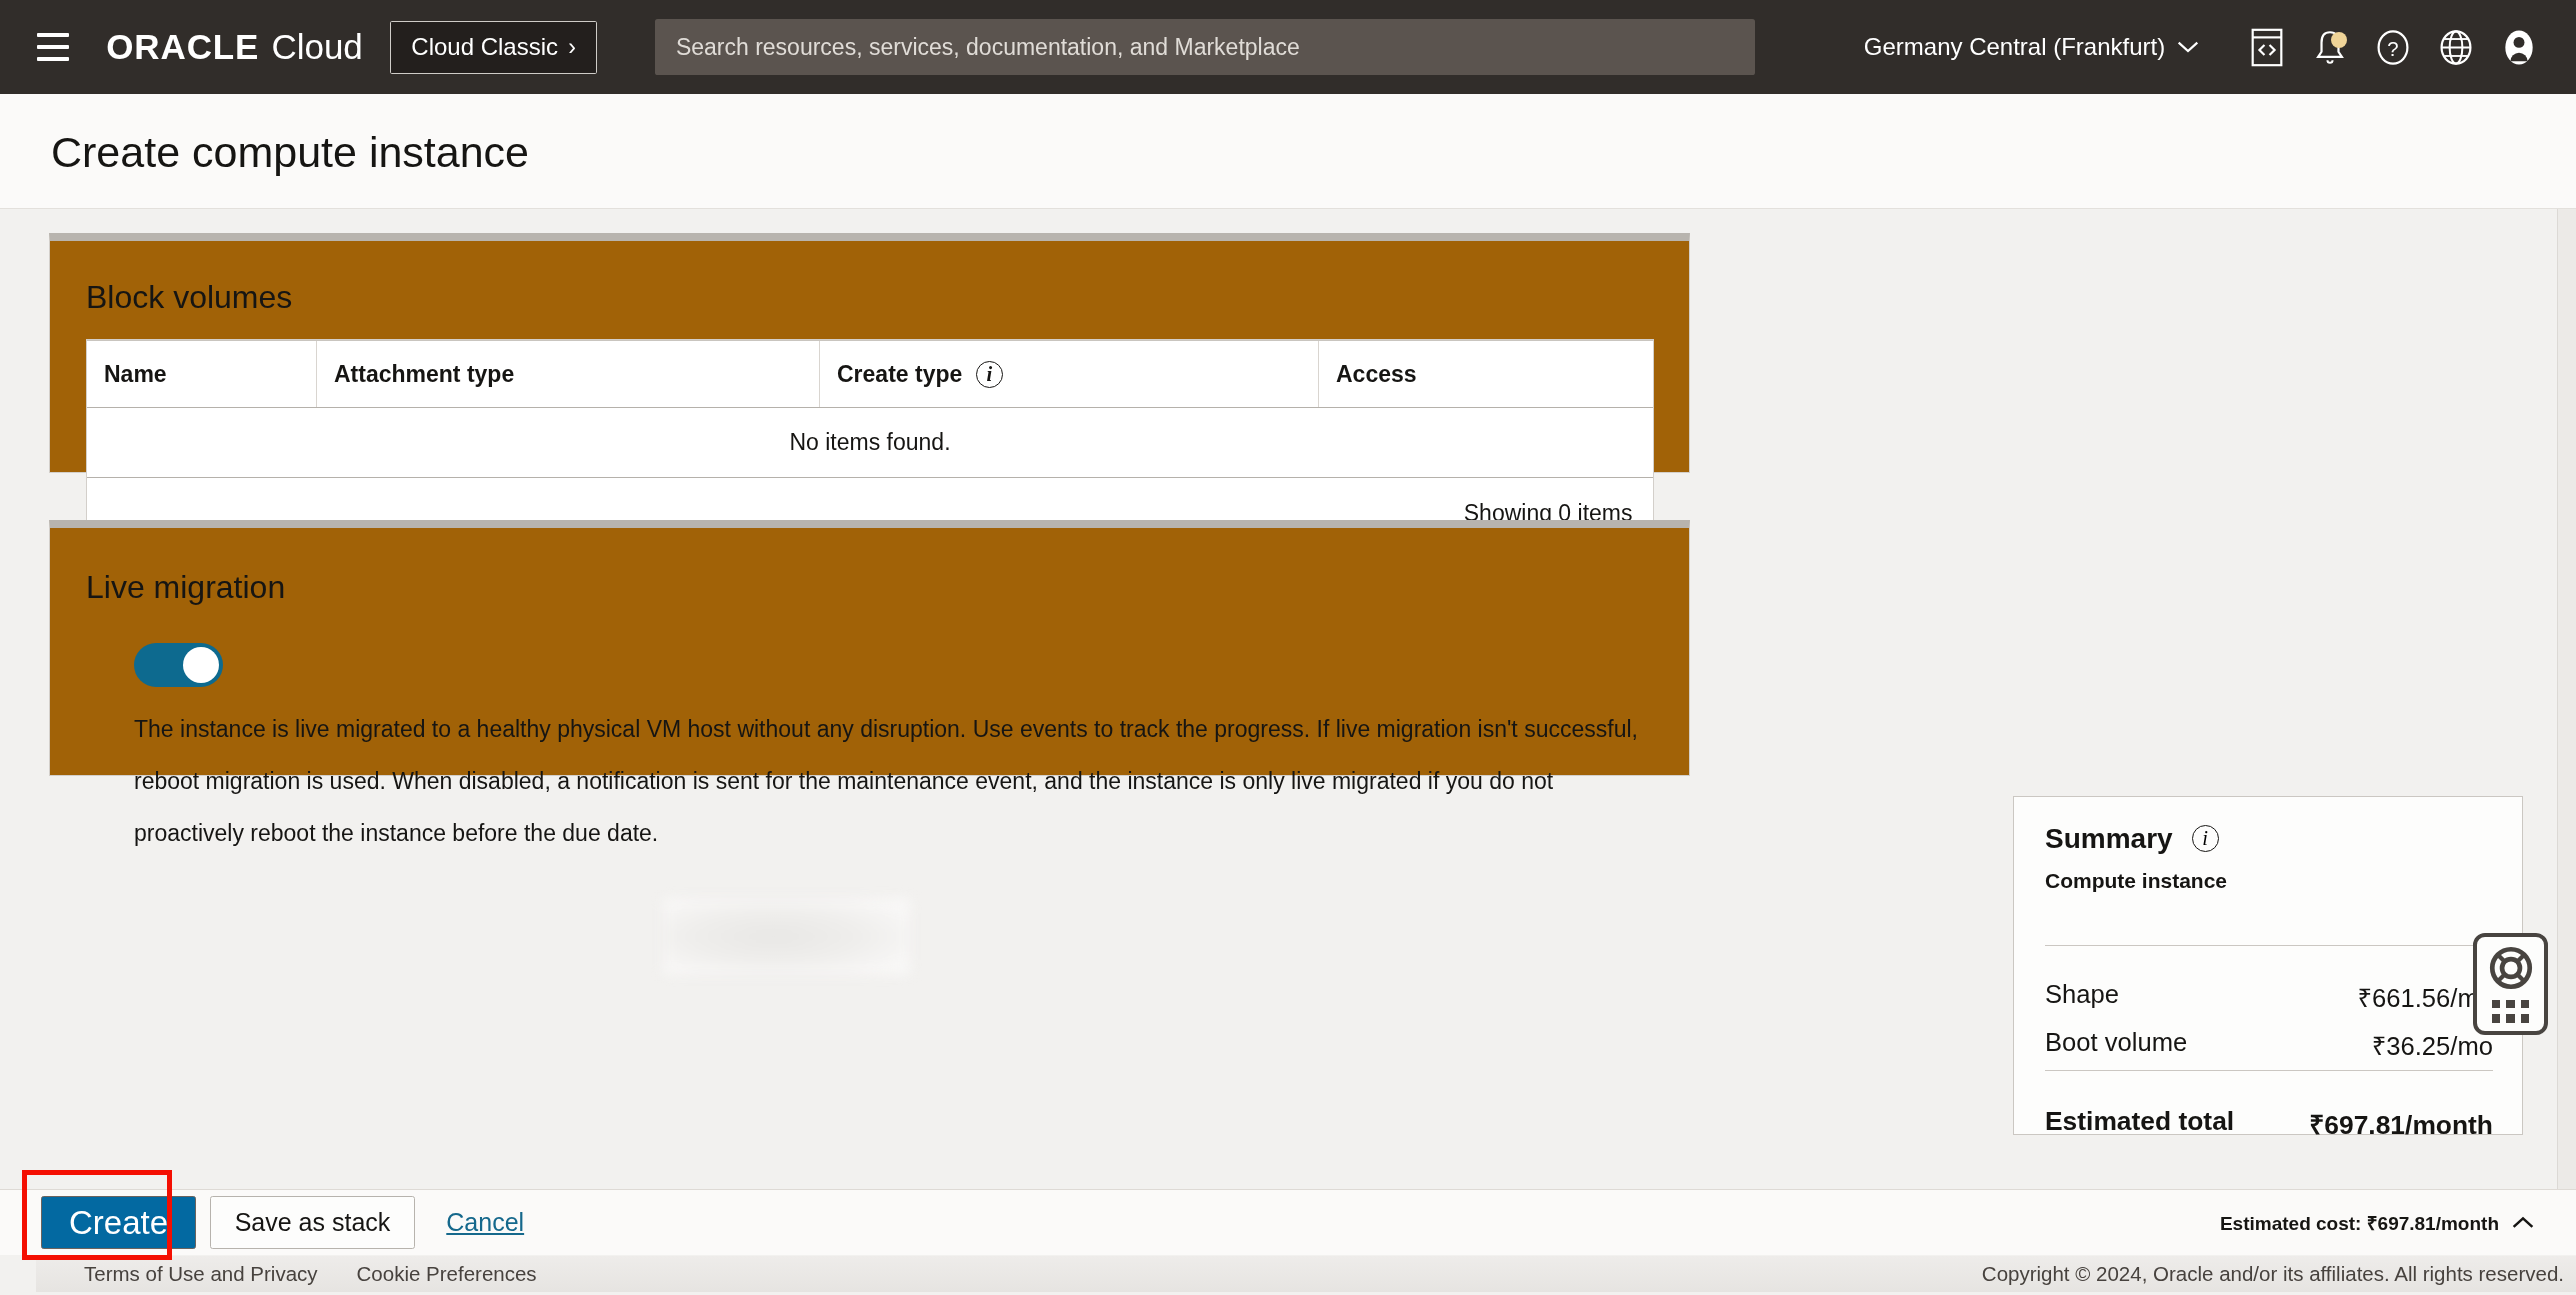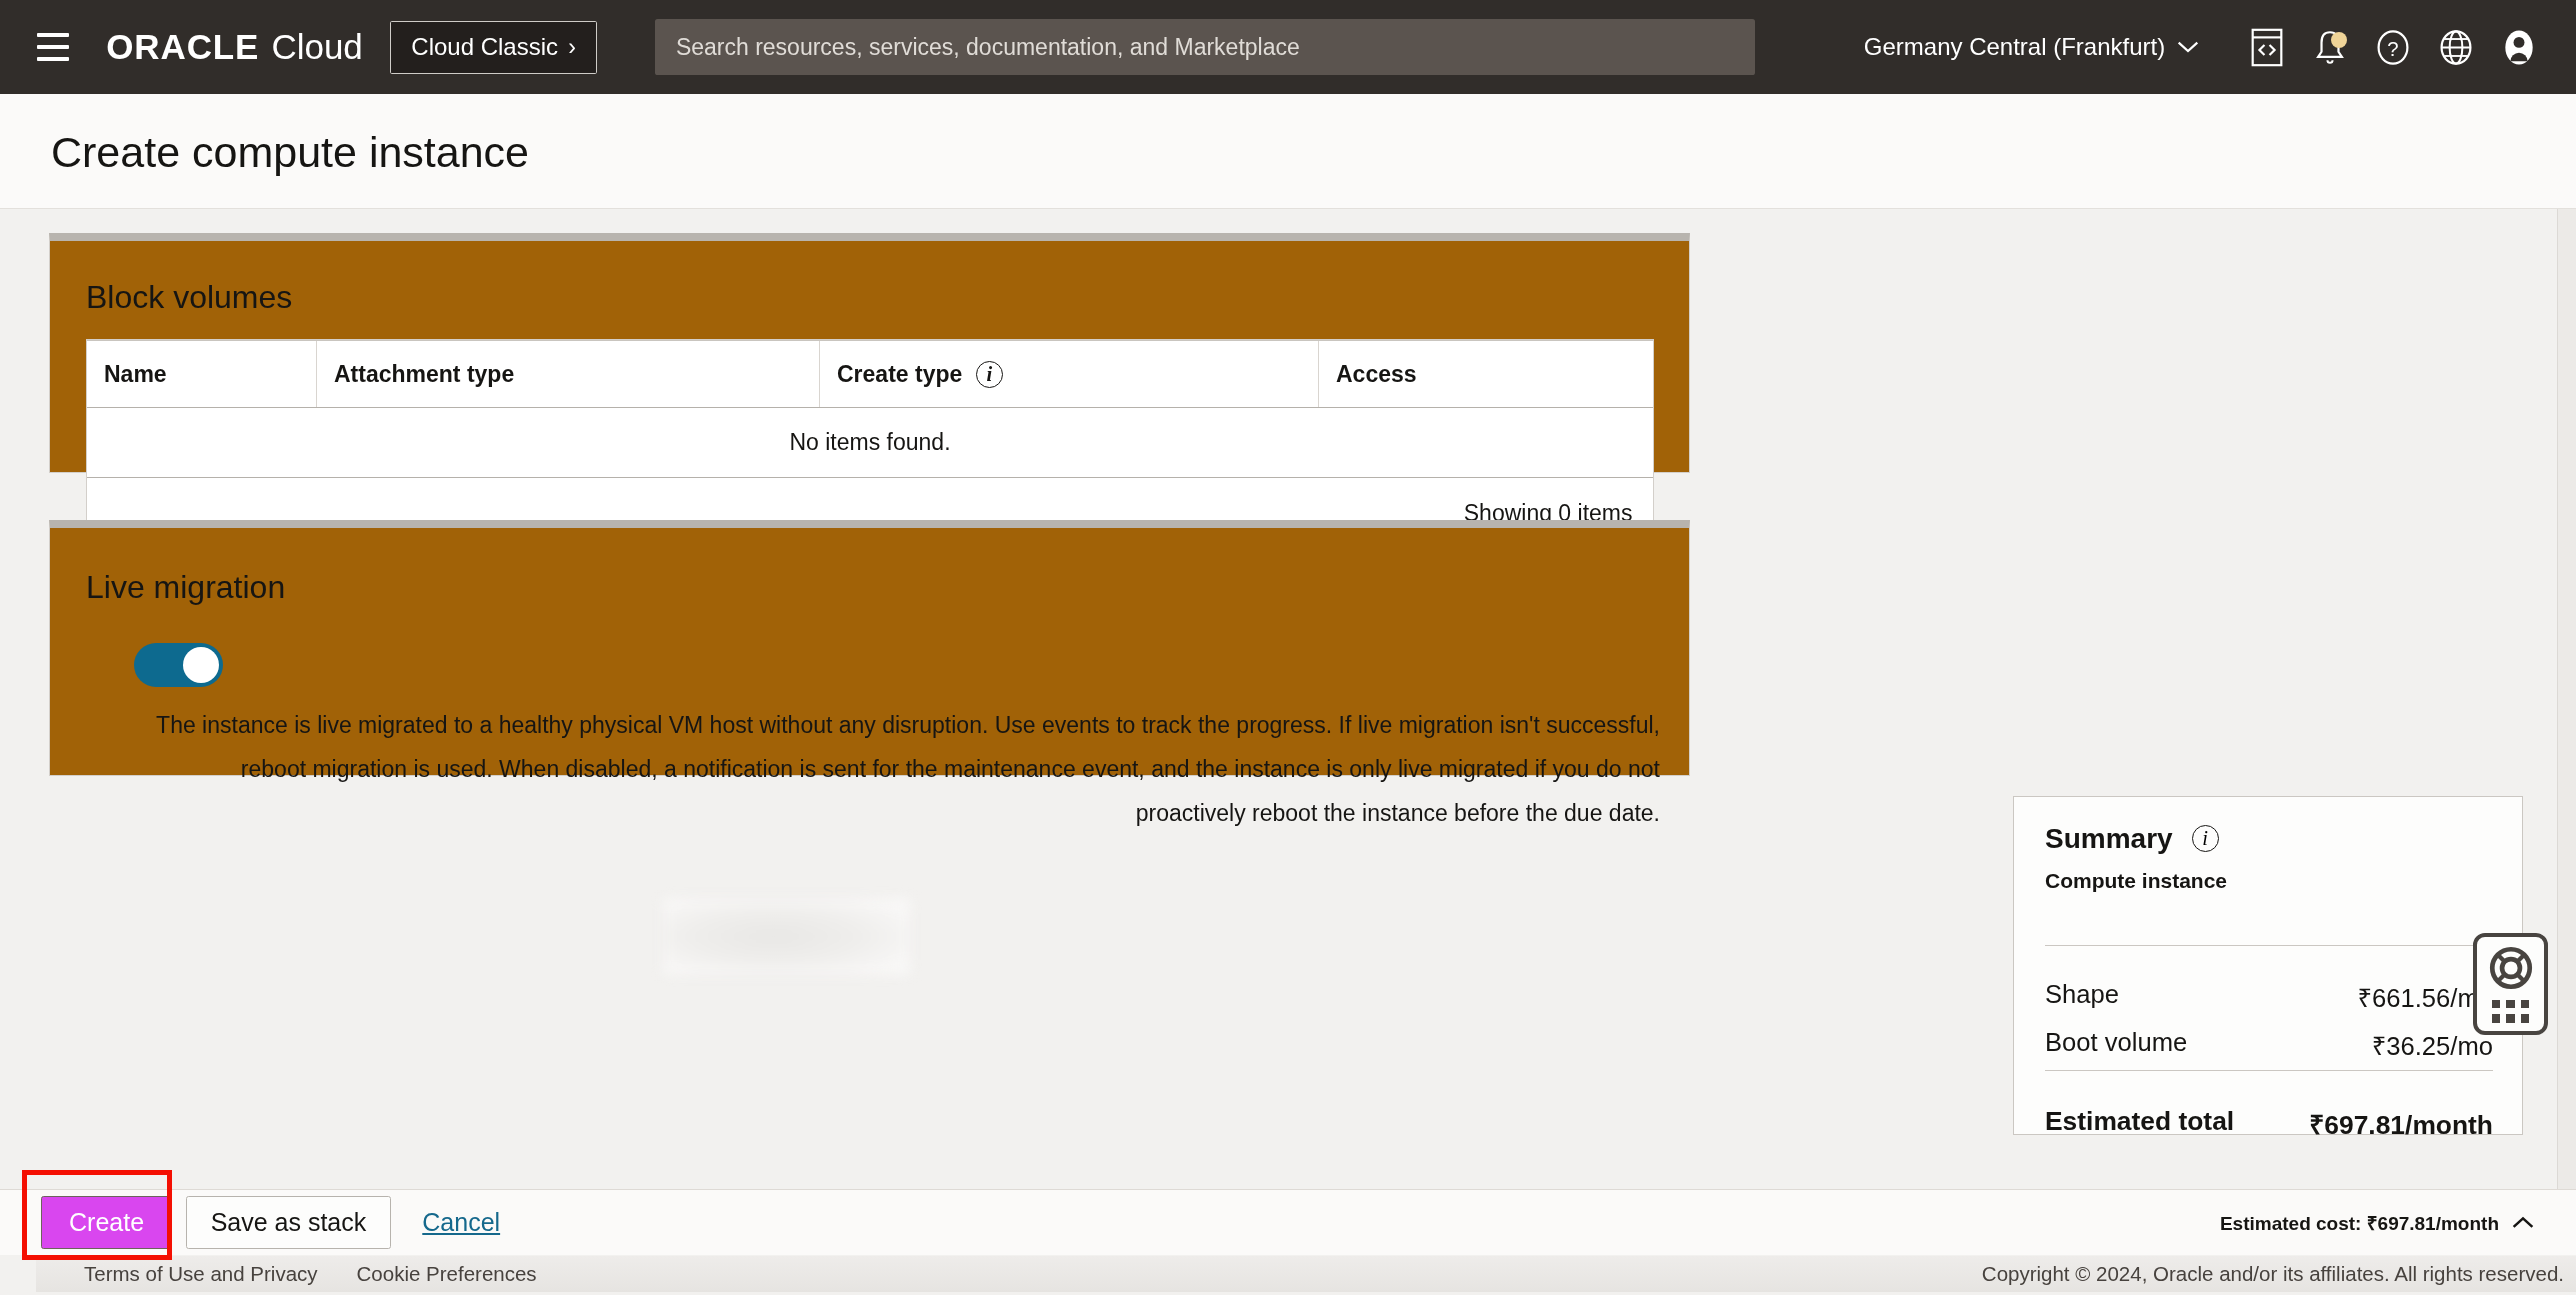--- a/index.html
+++ b/index.html
@@ -128,21 +128,21 @@
   .toggle {
     position: absolute; left: 84px; top: 115px; width: 89px; height: 44px;
     background: #0d6a8f; border-radius: 22px; cursor: pointer;
   }
   .toggle-knob {
     position: absolute; right: 4.3px; top: 4.3px; width: 36px; height: 36px;
     background: #fff; border-radius: 50%;
   }
   .lm-desc {
     position: absolute; left: 84px; top: 175px; width: 1526px;
-    font-size: 23px; line-height: 44px; color: #161513; text-align: right;
+    font-size: 23px; line-height: 52px; color: #161513;
   }
 
   
   .redaction {
     position: absolute; left: 663px; top: 689px; width: 247px; height: 77px;
     background: radial-gradient(ellipse at 45% 50%, #e8e7e5 0%, #efeeec 45%, #f7f6f5 78%, rgba(250,250,249,0.85) 100%);
     filter: blur(6px); z-index: 12; pointer-events: none;
   }
 
   
@@ -179,21 +179,21 @@
     background: #eceae7; border-left: 0.9px solid #dcd9d5; z-index: 20;
   }
 
   
   .bottombar {
     position: absolute; left: 0; top: 1189px; width: 2576px; height: 66px;
     background: #fbfaf9; border-top: 0.9px solid #dedad5;
     display: flex; align-items: center; padding: 0 41px; z-index: 35;
   }
   .btn-create {
-    background: #d946ef; color: #fff; border: 0.9px solid #6d635d; font-size: 25px;
+    background: #0369a1; color: #fff; border: 0.9px solid #6d635d; font-size: 33px;
     height: 53px; padding: 0 27px; display: flex; align-items: center; cursor: pointer;
     border-radius: 2.6px; font-family: "Liberation Sans", sans-serif;
   }
   .btn-outline {
     background: #fdfdfc; color: #161513; border: 0.9px solid #b7b3ad; font-size: 25px;
     height: 53px; padding: 0 24px; display: flex; align-items: center; cursor: pointer;
     margin-left: 13.6px; border-radius: 2.6px; font-family: "Liberation Sans", sans-serif;
   }
   .link-cancel {
     color: #15688c; font-size: 25px; text-decoration: underline; margin-left: 31px; cursor: pointer;

